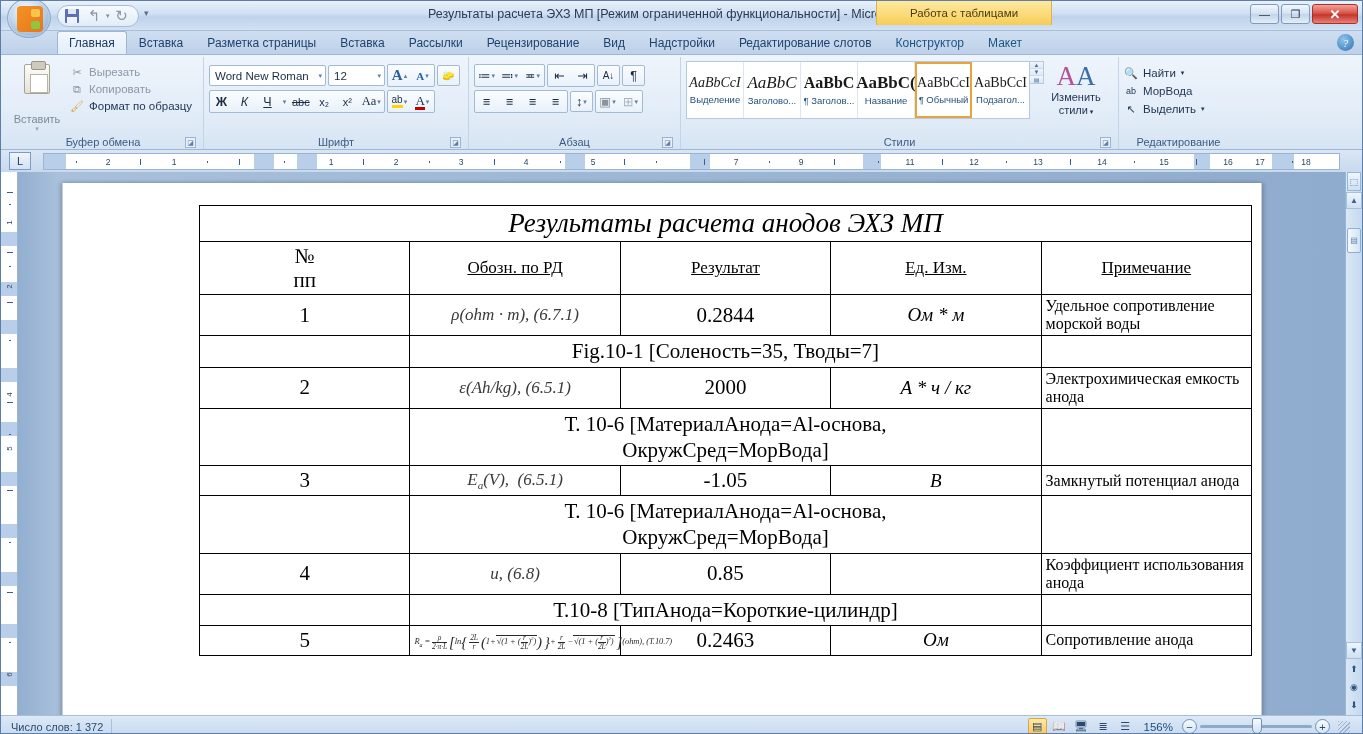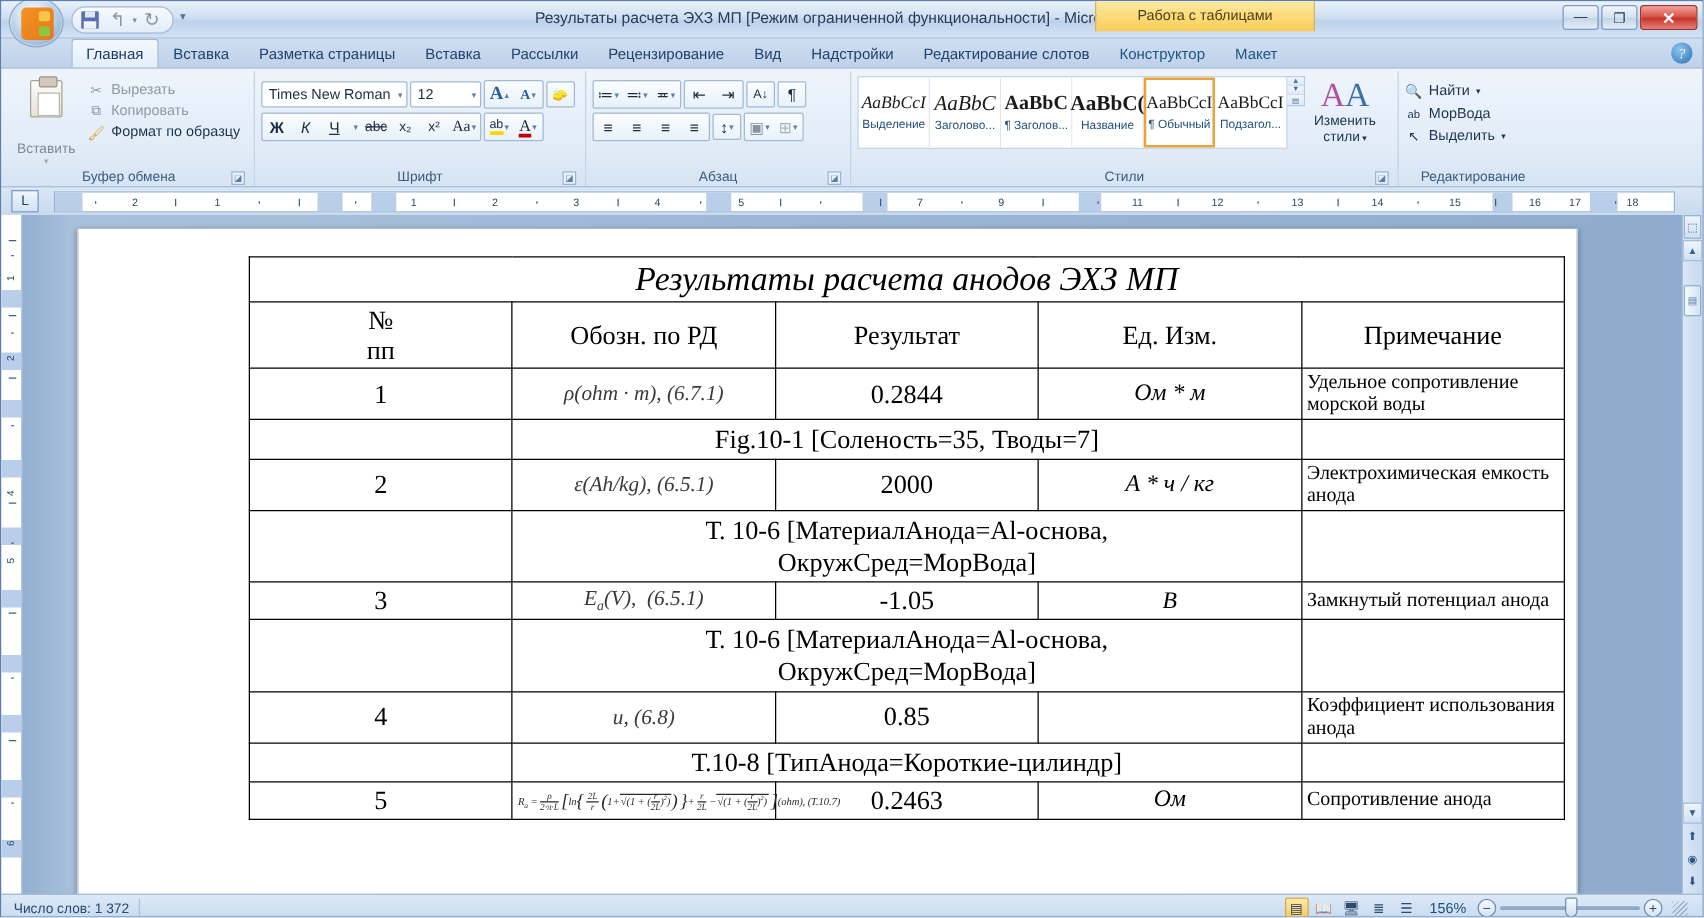--- a/index.html
+++ b/index.html
@@ -241,21 +241,21 @@
          font-family:"Liberation Serif", serif; color:#000; }
   table.doctbl { border-collapse: collapse; width:1053px; table-layout: fixed; }
   table.doctbl td { border:1px solid #000; padding: 2px 4px; vertical-align: middle; }
   .c-no   { width: 52px;  text-align:center; font-size:21px; line-height:1.15;}
   .c-desig{ width: 303px; text-align:center; }
   .c-res  { width: 144px; text-align:center; font-size:21px; }
   .c-unit { width: 116px; text-align:center; font-size:19px; font-style:italic; }
   .c-note { width: 438px; text-align:left; font-size:16px; padding-left:8px; }
   .title-cell { text-align:center; border-bottom:1px solid #000; }
   .doc-title { font-size:27px; font-style:italic; font-family:"Liberation Serif", serif; }
-  .hdr { font-size:21px; text-align:center; }
+  .hdr { font-size:17px; text-align:center;text-decoration:underline; }
   .mathi { font-style:italic; font-family:"Liberation Serif", serif; font-size:17px; color:#3a3a3a; }
   .srcline { text-align:center; font-size:21px; line-height:1.25; }
   .formula-img { font-size:8.5px; font-style:italic; color:#2a2a2a; white-space:nowrap; letter-spacing:-0.1px;}
   .frac { display:inline-block; vertical-align:middle; text-align:center; font-size:7.5px; line-height:1.05;}
   .frac .num { border-bottom:1px solid #2a2a2a; display:block; padding:0 1px;}
   .sqrt { border-top:1px solid #2a2a2a; padding:0 1px; }
   .big { font-size:15px; vertical-align:middle; }
   .tall { height: 46px; }
 
   
@@ -369,21 +369,21 @@
         <span>Буфер обмена</span>
         <span class="dlg-launcher">◪</span>
       </div>
     </div>
 
     <div class="group" style="width:265px">
       <div class="group-body">
         <div class="fontgrp-rows">
           <div class="row">
             <div class="combo" style="width:117px">
-              <span class="cv">Times New Roman</span>
+              <span class="cv">Word New Roman</span>
               <span style="font-size:7px;color:#5b7ea8">▾</span>
             </div>
             <div class="combo" style="width:57px">
               <span class="cv">12</span>
               <span style="font-size:7px;color:#5b7ea8">▾</span>
             </div>
             <div class="fmtgroupbox">
               <div class="rbtn">
                   <b style="font-family:'Liberation Serif',serif;font-size:15px;color:#2a5f9e">A</b>
                   <span class="sm">▴</span>

